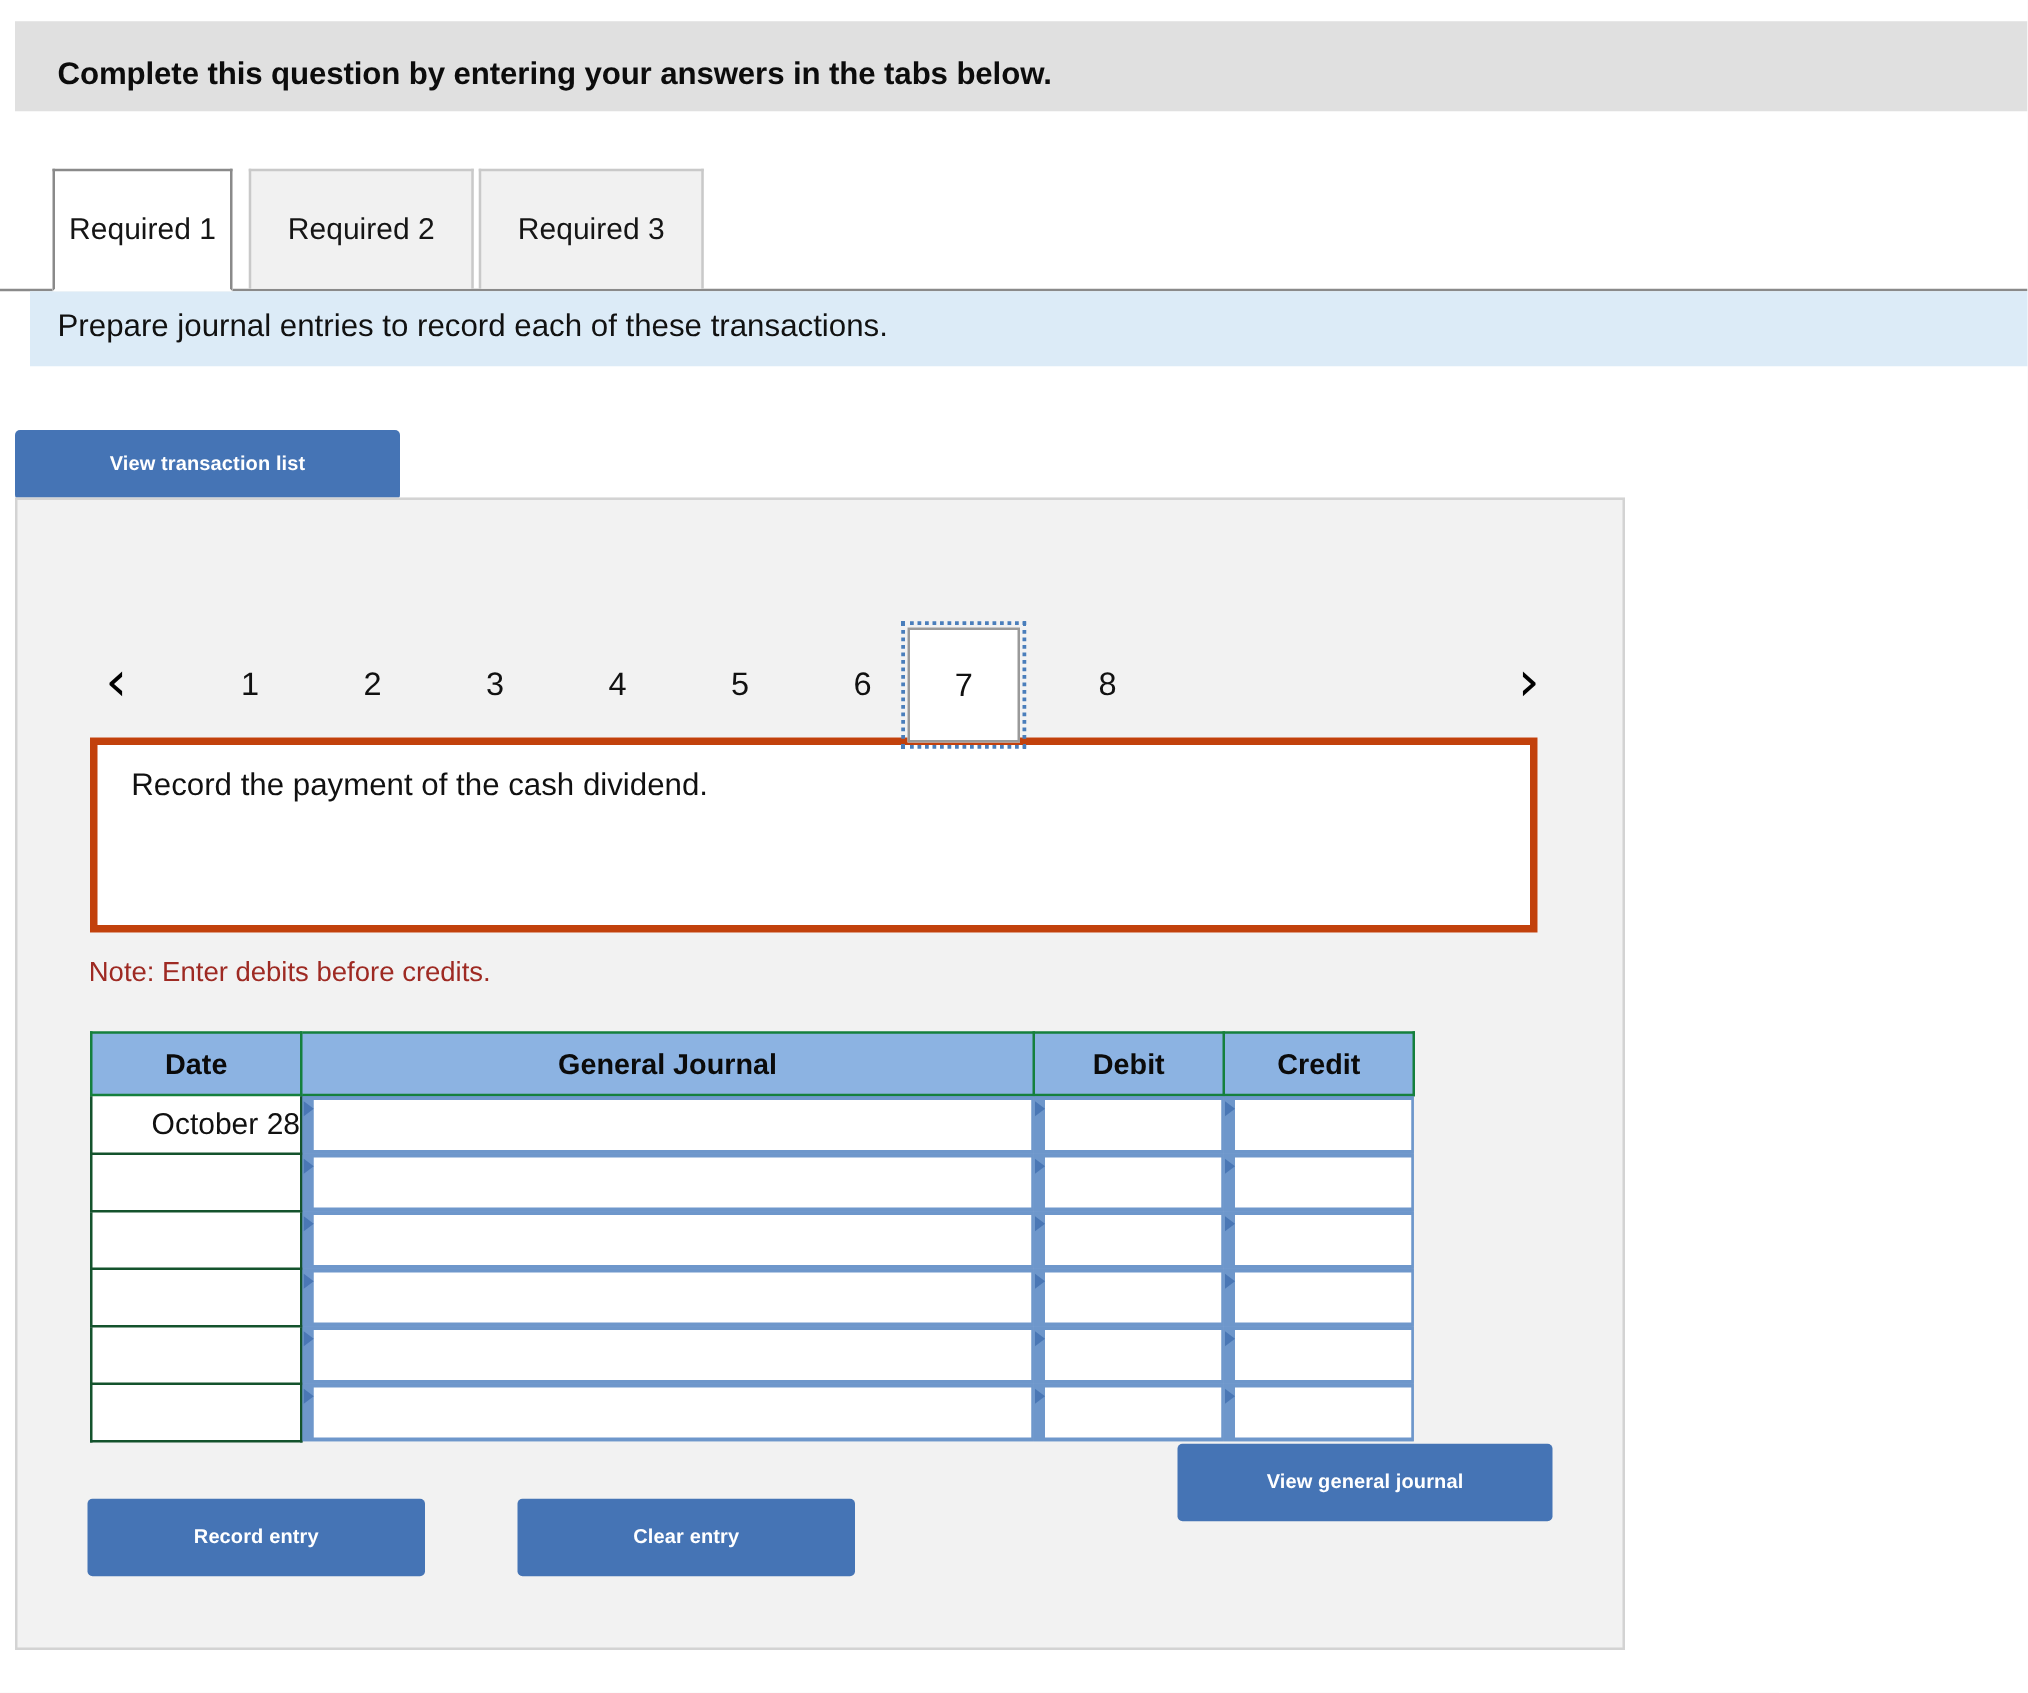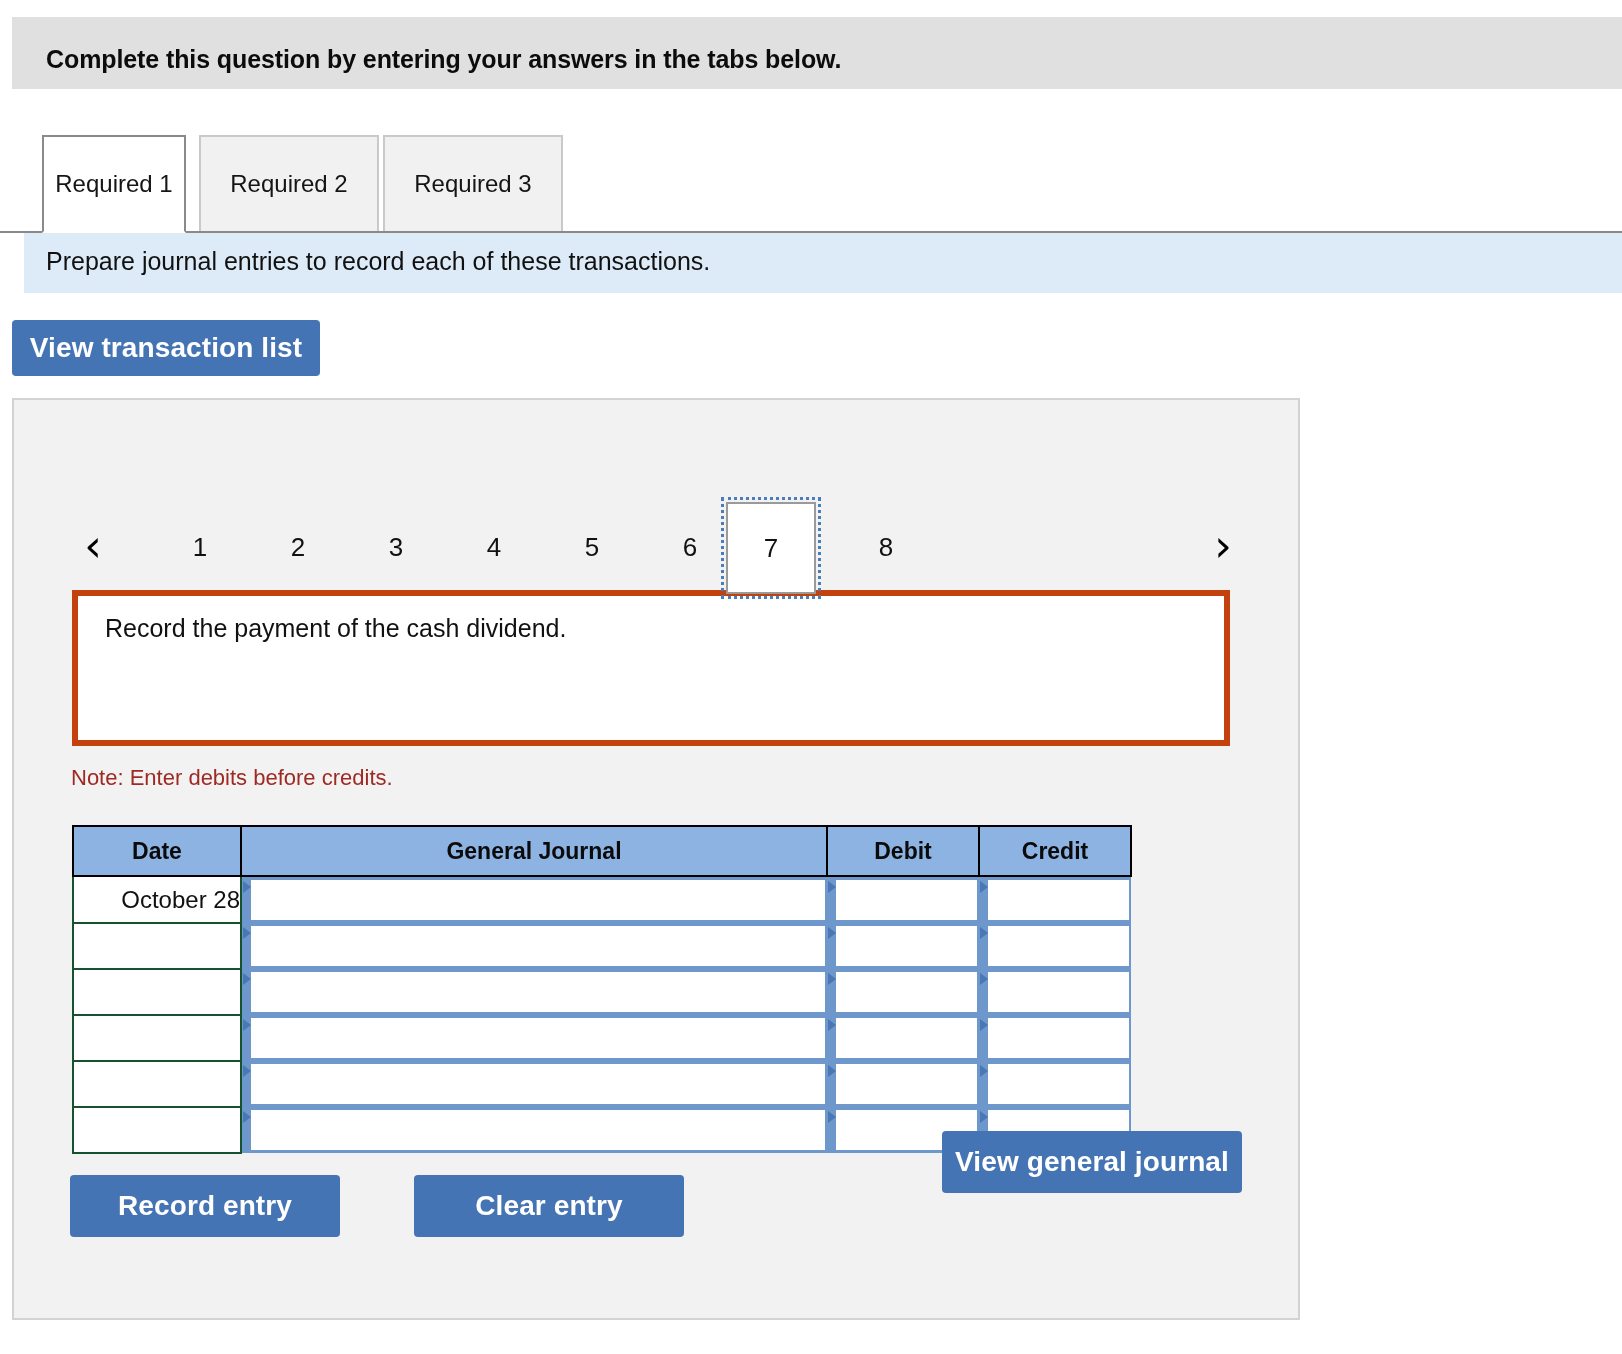--- a/index.html
+++ b/index.html
@@ -95,29 +95,30 @@
     color: #111111;
   }
 
   
   .btn {
     background: #4574b5;
     color: #ffffff;
     border: none;
     border-radius: 4px;
     font-family: "Liberation Sans", "DejaVu Sans", sans-serif;
-    font-size: 28px;
+    font-size: 16px;
     font-weight: bold;
     letter-spacing: 0.1px;
     cursor: pointer;
     display: flex;
     align-items: center;
     justify-content: center;
     text-align: center;
     padding: 0;
+    margin-top: 24px;
   }
 
   .view-transaction-btn {
     position: absolute;
     left: 12px;
     top: 320px;
     width: 308px;
     height: 56px;
   }
 
@@ -222,21 +223,21 @@
   .jtable {
     position: absolute;
     left: 58px;
     top: 425px;
     width: 1054px;
     border-collapse: collapse;
     table-layout: fixed;
   }
   .jtable th {
     background: #8cb3e2;
-    border: 2px solid #000000;
+    border: 2px solid #15803d;
     font-size: 23px;
     font-weight: bold;
     color: #0b0b0b;
     height: 48px;
     padding: 0;
     text-align: center;
   }
   .col-date   { width: 166px; }
   .col-gj     { width: 584px; }
   .col-debit  { width: 150px; }

